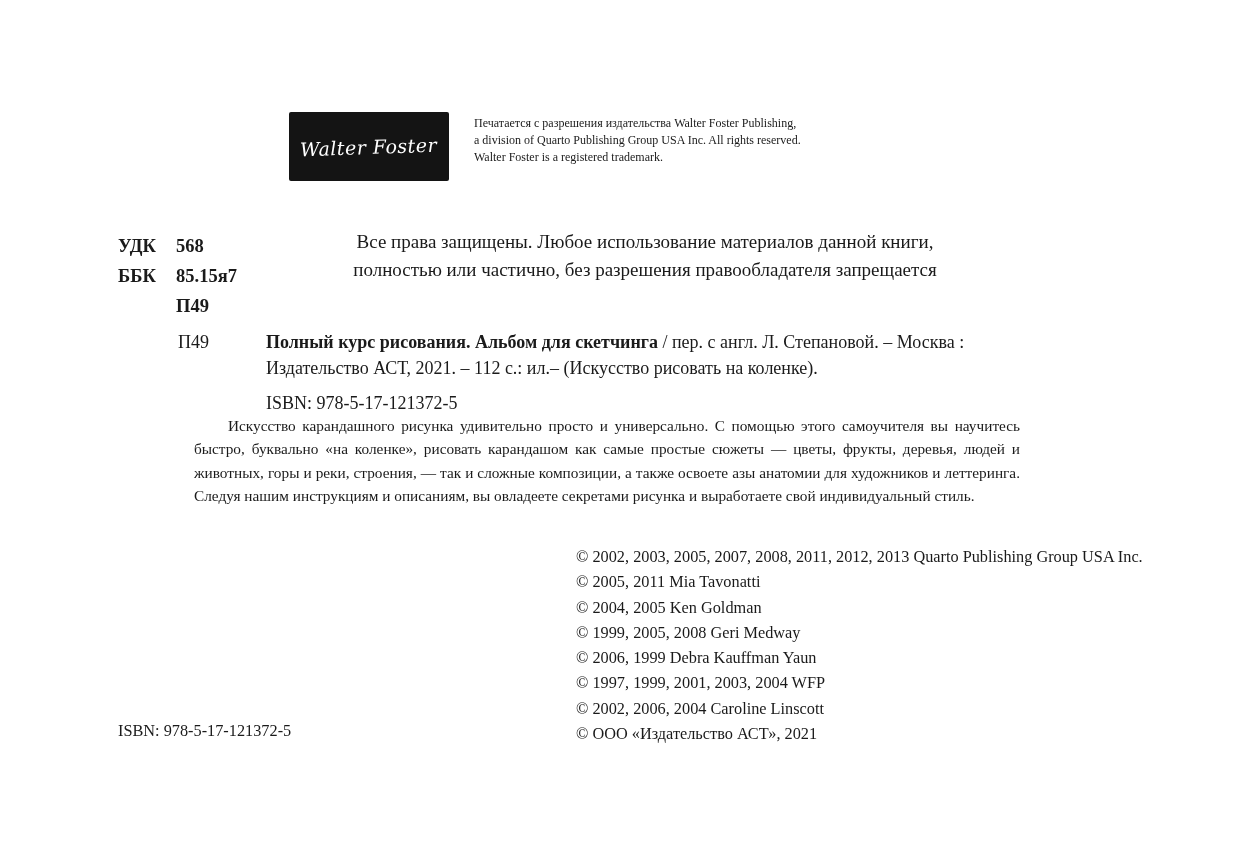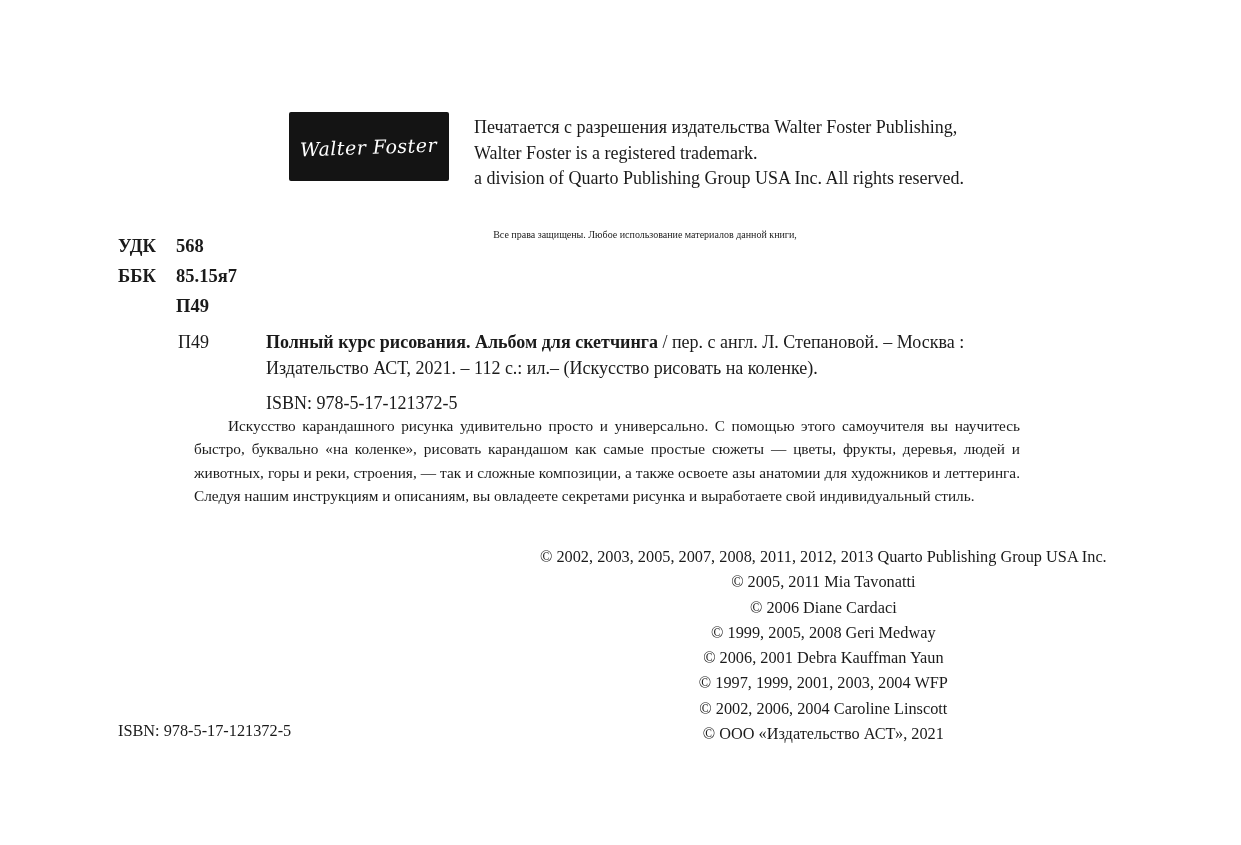--- a/index.html
+++ b/index.html
@@ -49,21 +49,21 @@
     color: #ffffff;
     font-family: "DejaVu Serif", serif;
     font-style: italic;
     font-size: 19px;
     letter-spacing: 0.5px;
     white-space: nowrap;
     transform: rotate(-2deg);
   }
   .pub-lines {
     margin-left: 25px;
-    font-size: 18px;
+    font-size: 12px;
     line-height: 1.42;
     padding-top: 3px;
   }
   .pub-lines div { white-space: nowrap; }
 
   
   .codes {
     position: absolute;
     left: 118px;
     top: 232px;
@@ -74,21 +74,21 @@
   .code-label { width: 58px; }
   .code-val { }
 
   
   .rights {
     position: absolute;
     left: 350px;
     top: 228px;
     width: 590px;
     text-align: center;
-    font-size: 10px;
+    font-size: 19px;
     line-height: 1.48;
   }
 
   
   .entry {
     position: absolute;
     left: 178px;
     top: 330px;
     width: 830px;
     font-size: 18px;
@@ -119,25 +119,24 @@
     width: 826px;
     font-size: 15.3px;
     line-height: 1.52;
     text-align: justify;
     text-indent: 34px;
   }
 
   
   .copyrights {
     position: absolute;
-    left: 540px;
+    left: 576px;
     top: 544px;
     font-size: 16.3px;
     line-height: 1.55;
-    text-align: center;
   }
   .copyrights div { white-space: nowrap; }
 
   
   .isbn-bottom {
     position: absolute;
     left: 118px;
     top: 721px;
     font-size: 16.3px;
   }
@@ -148,60 +147,61 @@
 <div class="page">
 
   <div class="pub-block">
     <div class="logo">
       <div class="logo-inner">
         <span class="logo-text">Walter Foster</span>
       </div>
     </div>
     <div class="pub-lines">
       <div>Печатается с разрешения издательства Walter Foster Publishing,</div>
+      <div>a division of Quarto Publishing Group USA Inc. All rights reserved.</div>
       <div>Walter Foster is a registered trademark.</div>
-      <div>a division of Quarto Publishing Group USA Inc. All rights reserved.</div>
     </div>
   </div>
 
   <div class="codes">
     <div class="code-row">
       <span class="code-label">УДК</span>
       <span class="code-val">568</span>
     </div>
     <div class="code-row">
       <span class="code-label">ББК</span>
       <span class="code-val">85.15я7</span>
     </div>
     <div class="code-row">
       <span class="code-label"></span>
       <span class="code-val">П49</span>
     </div>
   </div>
 
   <div class="rights">
     <div>Все права защищены. Любое использование материалов данной книги,</div>
+    <div>полностью или частично, без разрешения правообладателя запрещается</div>
   </div>
 
   <div class="entry">
     <div class="entry-index">П49</div>
     <div class="entry-body">
       <span class="entry-title">Полный курс рисования. Альбом для скетчинга</span><span> / пер. с англ. Л. Степановой. – Москва :  Издательство АСТ, 2021. – 112 с.: ил.– (Искусство рисовать на коленке).</span>
       <div class="isbn-line">ISBN: 978-5-17-121372-5</div>
     </div>
   </div>
 
   <div class="annotation">Искусство карандашного рисунка удивительно просто и универсально. С  помощью этого самоучителя вы научитесь быстро, буквально «на коленке», рисовать карандашом как самые простые сюжеты — цветы, фрукты, деревья, людей и животных, горы и реки, строения, — так и сложные композиции, а также освоете азы анатомии для художников и леттеринга. Следуя нашим инструкциям и описаниям, вы овладеете секретами рисунка и выработаете свой индивидуальный стиль.</div>
 
   <div class="copyrights">
     <div>© 2002, 2003, 2005, 2007, 2008, 2011, 2012, 2013 Quarto Publishing Group USA Inc.</div>
     <div>© 2005, 2011 Mia Tavonatti</div>
-    <div>© 2006 Diane Cardaci</div>
+    <div>© 2004, 2005 Ken Goldman</div>
     <div>© 1999, 2005, 2008 Geri Medway</div>
-    <div>© 2006, 2001 Debra Kauffman Yaun</div>
+    <div>© 2006, 1999 Debra Kauffman Yaun</div>
     <div>© 1997, 1999, 2001, 2003, 2004 WFP</div>
     <div>© 2002, 2006, 2004 Caroline Linscott</div>
     <div>© ООО «Издательство АСТ», 2021</div>
   </div>
 
   <div class="isbn-bottom">ISBN: 978-5-17-121372-5</div>
 
 </div>
 
 </body></html>

